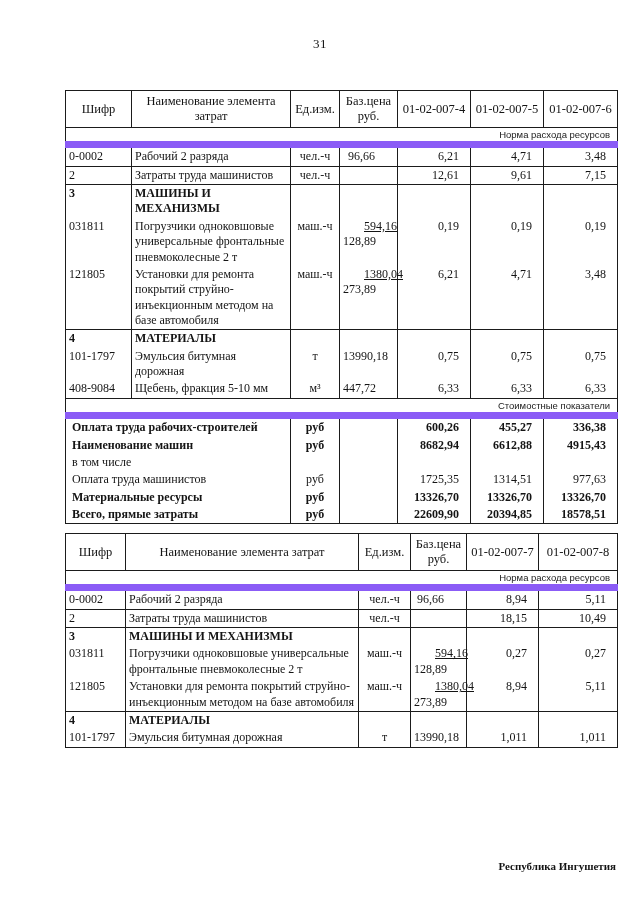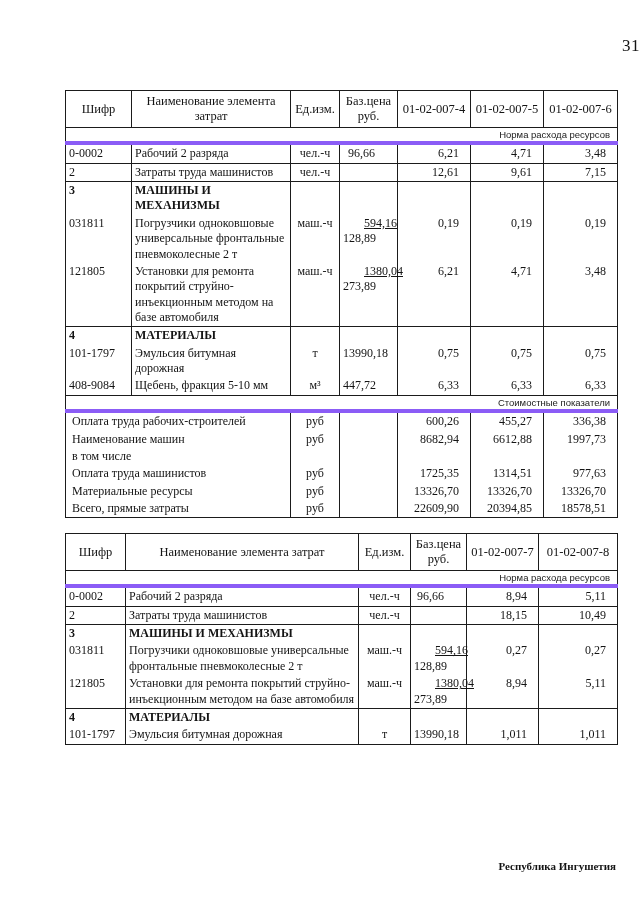--- a/index.html
+++ b/index.html
@@ -1,51 +1,51 @@
 <!DOCTYPE html>
 <html><head>
 <meta charset="utf-8">
 <style>
   html,body{margin:0;padding:0;}
   body{
     width:640px;height:905px;background:#ffffff;position:relative;
     font-family:"Liberation Serif", serif;color:#141414;overflow:hidden;
   }
   .page-number{
-    position:absolute;top:36px;left:0;right:0;text-align:right;
-    font-size:17px;letter-spacing:.5px;
+    position:absolute;top:36px;left:0;right:0;text-align:center;
+    font-size:13px;letter-spacing:.5px;
   }
   table.doc{
     position:absolute;left:65px;width:552px;border-collapse:collapse;
     table-layout:fixed;font-size:12px;border:1.6px solid #1b1b1b;
   }
   #table1{top:90px;}
   #table2{top:533px;}
   .doc th{
     border:1px solid #1b1b1b;font-weight:normal;text-align:center;
     vertical-align:middle;padding:3px 2px;font-size:12.5px;line-height:1.2;
     white-space:pre-line;
   }
   .doc td{
     border-left:1px solid #1b1b1b;border-right:1px solid #1b1b1b;
     vertical-align:top;padding:1px 3px;line-height:1.28;
   }
   .doc tr.rule td{border-bottom:1px solid #1b1b1b;}
   .doc td.note{
-    border-bottom:4px solid #8b5cf6;border-top:1px solid #1b1b1b;
+    border-bottom:7px solid #8b5cf6;border-top:1px solid #1b1b1b;
     font-family:"Liberation Sans", sans-serif;font-size:9.5px;
     text-align:right;padding:1px 7px;line-height:1.2;color:#222;
   }
   .doc td.code{text-align:left;}
   .doc td.unit{text-align:center;}
   .doc td.base{text-align:right;padding-right:22px;}
   .doc td.base.frac{text-align:center;}
   .doc td.val{text-align:right;padding-right:11px;}
   .doc tr.section td{font-weight:bold;}
-  .doc tr.bold td{font-weight:normal;margin-left:12px;}
+  .doc tr.bold td{font-weight:bold;margin-left:12px;}
   .doc td .ftop{display:block;text-decoration:underline;margin-left:21px;}
   .doc td .fbot{display:block;}
   .doc td.cost-label{padding-left:6px;}
   .footer-note{
     position:absolute;top:860px;right:24px;font-size:11px;font-weight:bold;text-align:right;
   }
 </style>
 </head>
 <body>
 
@@ -165,21 +165,21 @@
         <td class="val">600,26</td>
         <td class="val">455,27</td>
         <td class="val">336,38</td>
       </tr>
       <tr class="bold">
         <td class="cost-label" colspan="2">Наименование машин</td>
         <td class="unit">руб</td>
         <td class="base"></td>
         <td class="val">8682,94</td>
         <td class="val">6612,88</td>
-        <td class="val">1997,73</td>
+        <td class="val">4915,43</td>
       </tr>
       <tr class="">
         <td class="cost-label" colspan="2">в том числе</td>
         <td class="unit"></td>
         <td class="base"></td>
         <td class="val"></td>
         <td class="val"></td>
         <td class="val"></td>
       </tr>
       <tr class="">

